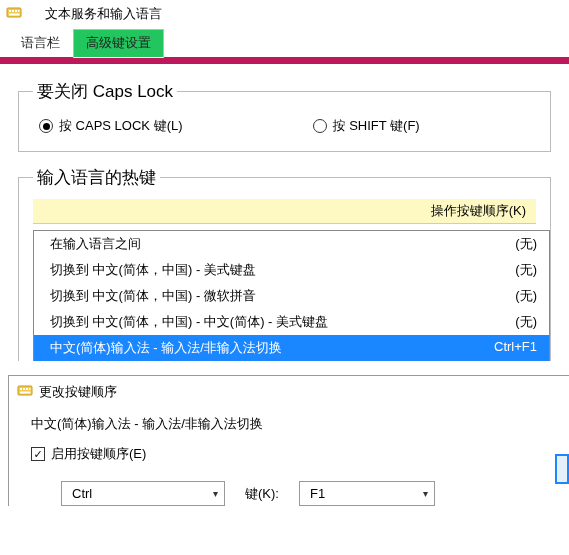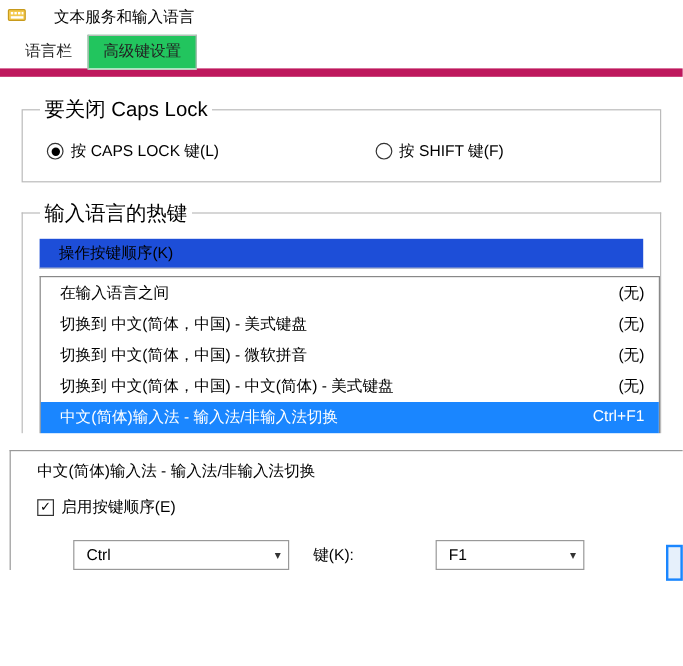--- a/index.html
+++ b/index.html
@@ -49,24 +49,24 @@
   .radio-row { display: flex; align-items: center; gap: 130px; padding: 4px 0 2px 6px;}
   .radio-item { display: flex; align-items: center; gap: 6px; cursor: pointer; }
   .radio-dot {
     width: 14px; height: 14px; border-radius: 50%;
     border: 1px solid #333; display: flex; align-items: center; justify-content: center;
   }
   .radio-dot.filled::after {
     content:""; width: 7px; height: 7px; border-radius: 50%; background:#000;
   }
   .list-header {
-    display: flex; justify-content: flex-start;
+    display: flex; justify-content: flex-end;
     padding: 3px 10px 3px 16px;
     border-bottom: 1px solid #ccc;
-    background: #1d4ed8;
+    background: #fef9c3;
   }
   .list-box {
     border: 1px solid #888;
     border-bottom: none;
     margin-top: 6px;
     width: calc(100% + 14px);
     margin-right: -14px;
   }
   .list-row {
     display: flex; justify-content: space-between;
@@ -97,22 +97,22 @@
   .combo-row {
     display: flex; align-items: center;
     margin: 18px 0 0 30px;
     gap: 20px;
   }
   .combo {
     display: flex; align-items: center; justify-content: space-between;
     border: 1px solid #999; background: #fff;
     padding: 4px 6px 4px 10px; cursor: pointer;
   }
-  .combo.mod { width: 180px; }
-  .combo.key { width: 124px; margin-left: 48px; }
+  .combo.mod { width: 164px; }
+  .combo.key { width: 136px; }
   .combo .chev { font-size: 10px; color: #333; }
   .klabel { white-space: nowrap; }
   .right-btn {
     border: 2px solid #1a86ff;
     background: #e6f0fb;
     width: 14px;
     height: 30px;
     position: absolute;
     right: 0;
     top: 454px;
@@ -180,20 +180,33 @@
       </div>
       <div class="list-row selected">
         <span>中文(简体)输入法 - 输入法/非输入法切换</span>
         <span>Ctrl+F1</span>
       </div>
     </div>
   </fieldset>
 </div>
 
 <div class="subdialog">
+  <div class="sd-title">
+    <span>
+      <svg viewBox="0 0 16 16" width="16" height="16">
+          <rect x="1" y="4" width="14" height="9" rx="1" fill="#f3c94b" stroke="#c79a1c"></rect>
+          <rect x="3" y="6" width="2" height="2" fill="#fff"></rect>
+          <rect x="6" y="6" width="2" height="2" fill="#fff"></rect>
+          <rect x="9" y="6" width="2" height="2" fill="#fff"></rect>
+          <rect x="12" y="6" width="1.5" height="2" fill="#fff"></rect>
+          <rect x="3" y="9.5" width="10.5" height="2" fill="#fff"></rect>
+        </svg>
+    </span>
+    <span>更改按键顺序</span>
+  </div>
   <div class="sd-body">
     <div style="margin-bottom:12px;">中文(简体)输入法 - 输入法/非输入法切换</div>
     <label class="checkbox-item">
       <span class="checkbox-box checked"></span>
       <span>启用按键顺序(E)</span>
     </label>
     <div class="combo-row">
       <div class="combo mod">
         <span>Ctrl</span>
         <span class="chev">▾</span>

